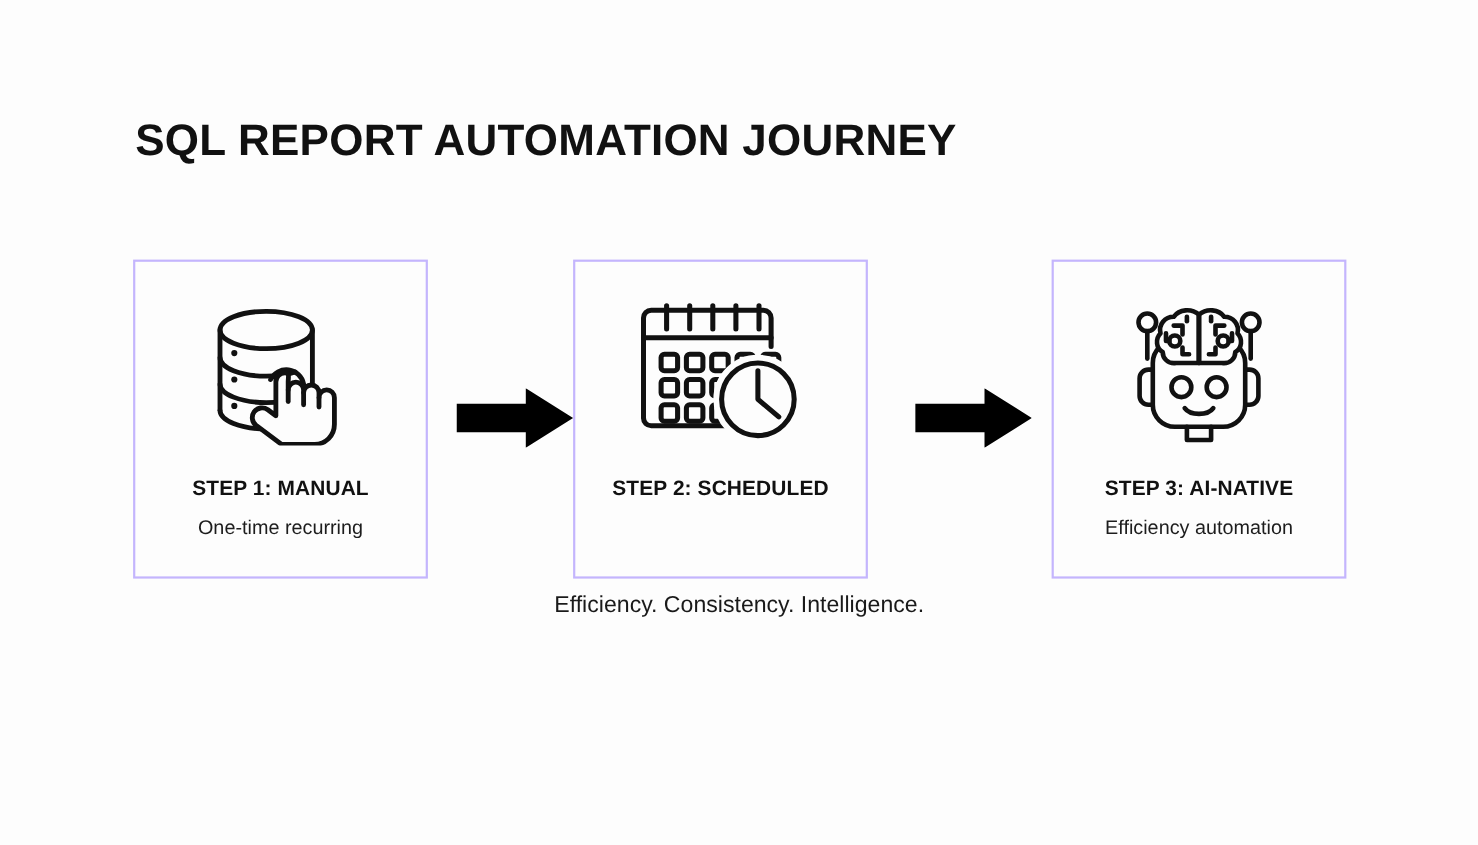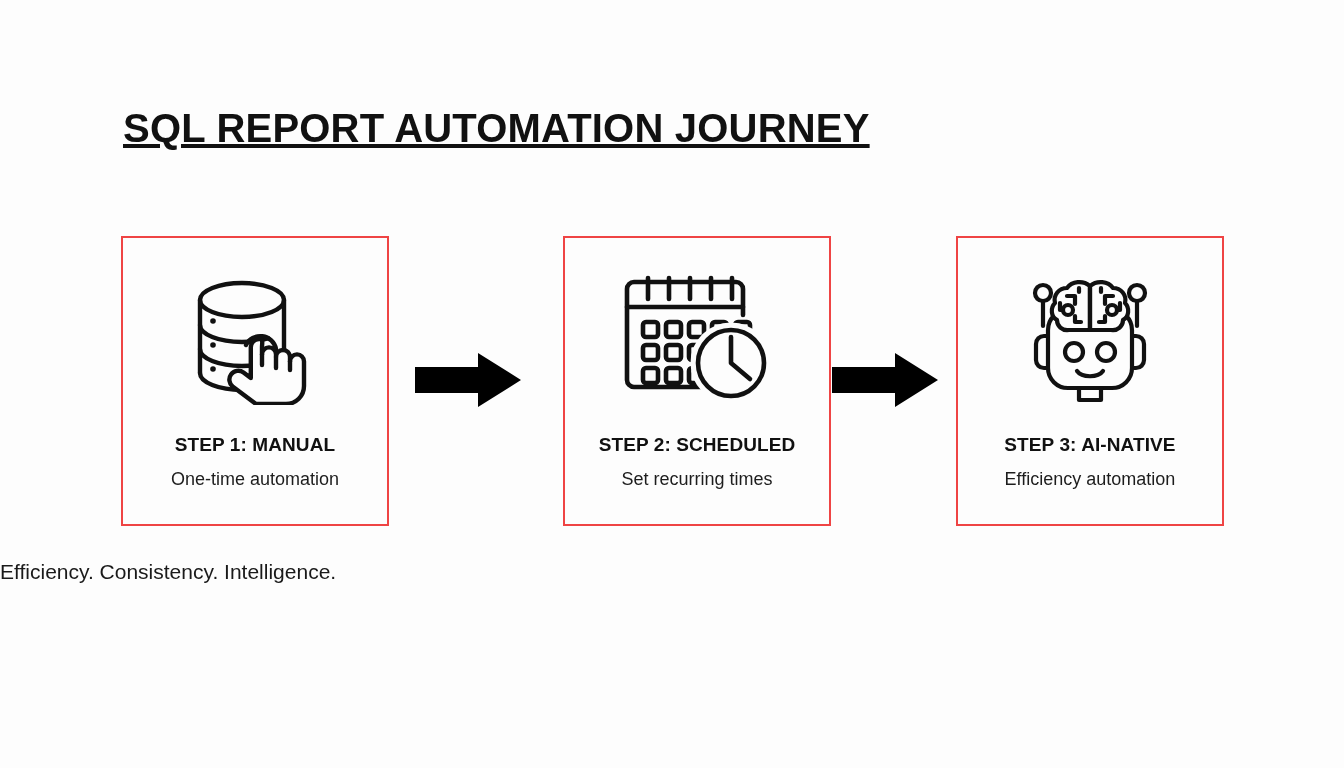--- a/index.html
+++ b/index.html
@@ -21,43 +21,42 @@
   #page-title {
     position: absolute;
     left: 123px;
     top: 108px;
     font-size: 40px;
     font-weight: bold;
     color: #111111;
     letter-spacing: 0.2px;
     white-space: nowrap;
     line-height: 1;
-    text-decoration: underline;
   }
 
   
   #flow-row {
     position: absolute;
     left: 121px;
     top: 236px;
     width: 1103px;
     height: 292px;
   }
 
   .step-card {
     position: absolute;
     top: 0;
     width: 268px;
     height: 290px;
-    border: 2px solid #ef4444;
+    border: 2px solid #c4b5fd;
     background: #fdfdfd;
     box-sizing: border-box;
   }
   .step-card.card-1 { left: 0px; }
-  .step-card.card-2 { left: 442px; }
+  .step-card.card-2 { left: 400px; }
   .step-card.card-3 { left: 835px; padding-left: 12px; }
 
   .card-icon {
     position: absolute;
     left: 0;
     right: 0;
     top: 26px;
     height: 150px;
     display: flex;
     align-items: center;
@@ -98,22 +97,22 @@
   }
   .flow-arrow.arrow-1 { left: 294px; }
   .flow-arrow.arrow-2 { left: 711px; }
   .flow-arrow svg { display: block; }
 
   
   #footer-tagline {
     position: absolute;
     left: 0;
     right: 0;
-    top: 560px;
-    text-align: left;
+    top: 538px;
+    text-align: center;
     font-size: 21px;
     color: #1a1a1a;
     white-space: nowrap;
   }
 </style>
 </head>
 <body>
 
 <div id="page-title">SQL REPORT AUTOMATION JOURNEY</div>
 
@@ -160,21 +159,21 @@
                  C85.1 74.4 82 77.6 82 81.5
                  L82 74.2
                  C82 69.6 83.6 66 79 66 Z" fill="#fdfdfd"></path>
 
         <path d="M96 84 L96 95"></path>
         <path d="M110 88.5 L110 97"></path>
         <path d="M82 81.5 L82 92"></path>
       </svg>
     </div>
     <div class="card-title">STEP 1: MANUAL</div>
-    <div class="card-subtitle">One-time automation</div>
+    <div class="card-subtitle">One-time recurring</div>
   </div>
 
   <div class="flow-arrow arrow-1">
     <svg width="106" height="54" viewBox="0 0 106 54">
       <path d="M0 14 L63 14 L63 0 L106 27 L63 54 L63 40 L0 40 Z" fill="#000000"></path>
     </svg>
   </div>
 
   <div class="step-card card-2">
     <div class="card-icon">
@@ -205,21 +204,20 @@
 
         <path d="M83 93 L71 93 C69.3 93 68 94.3 68 96 L68 105 C68 106.7 69.3 108 71 108 L83 108"></path>
 
         <circle cx="110" cy="88" r="36" fill="#fdfdfd" stroke="#fdfdfd" stroke-width="9"></circle>
         <circle cx="110" cy="88" r="33"></circle>
 
         <path d="M110 62 L110 88 L129 104"></path>
       </svg>
     </div>
     <div class="card-title">STEP 2: SCHEDULED</div>
-    <div class="card-subtitle">Set recurring times</div>
   </div>
 
   <div class="flow-arrow arrow-2">
     <svg width="106" height="54" viewBox="0 0 106 54">
       <path d="M0 14 L63 14 L63 0 L106 27 L63 54 L63 40 L0 40 Z" fill="#000000"></path>
     </svg>
   </div>
 
   <div class="step-card card-3">
     <div class="card-icon">

